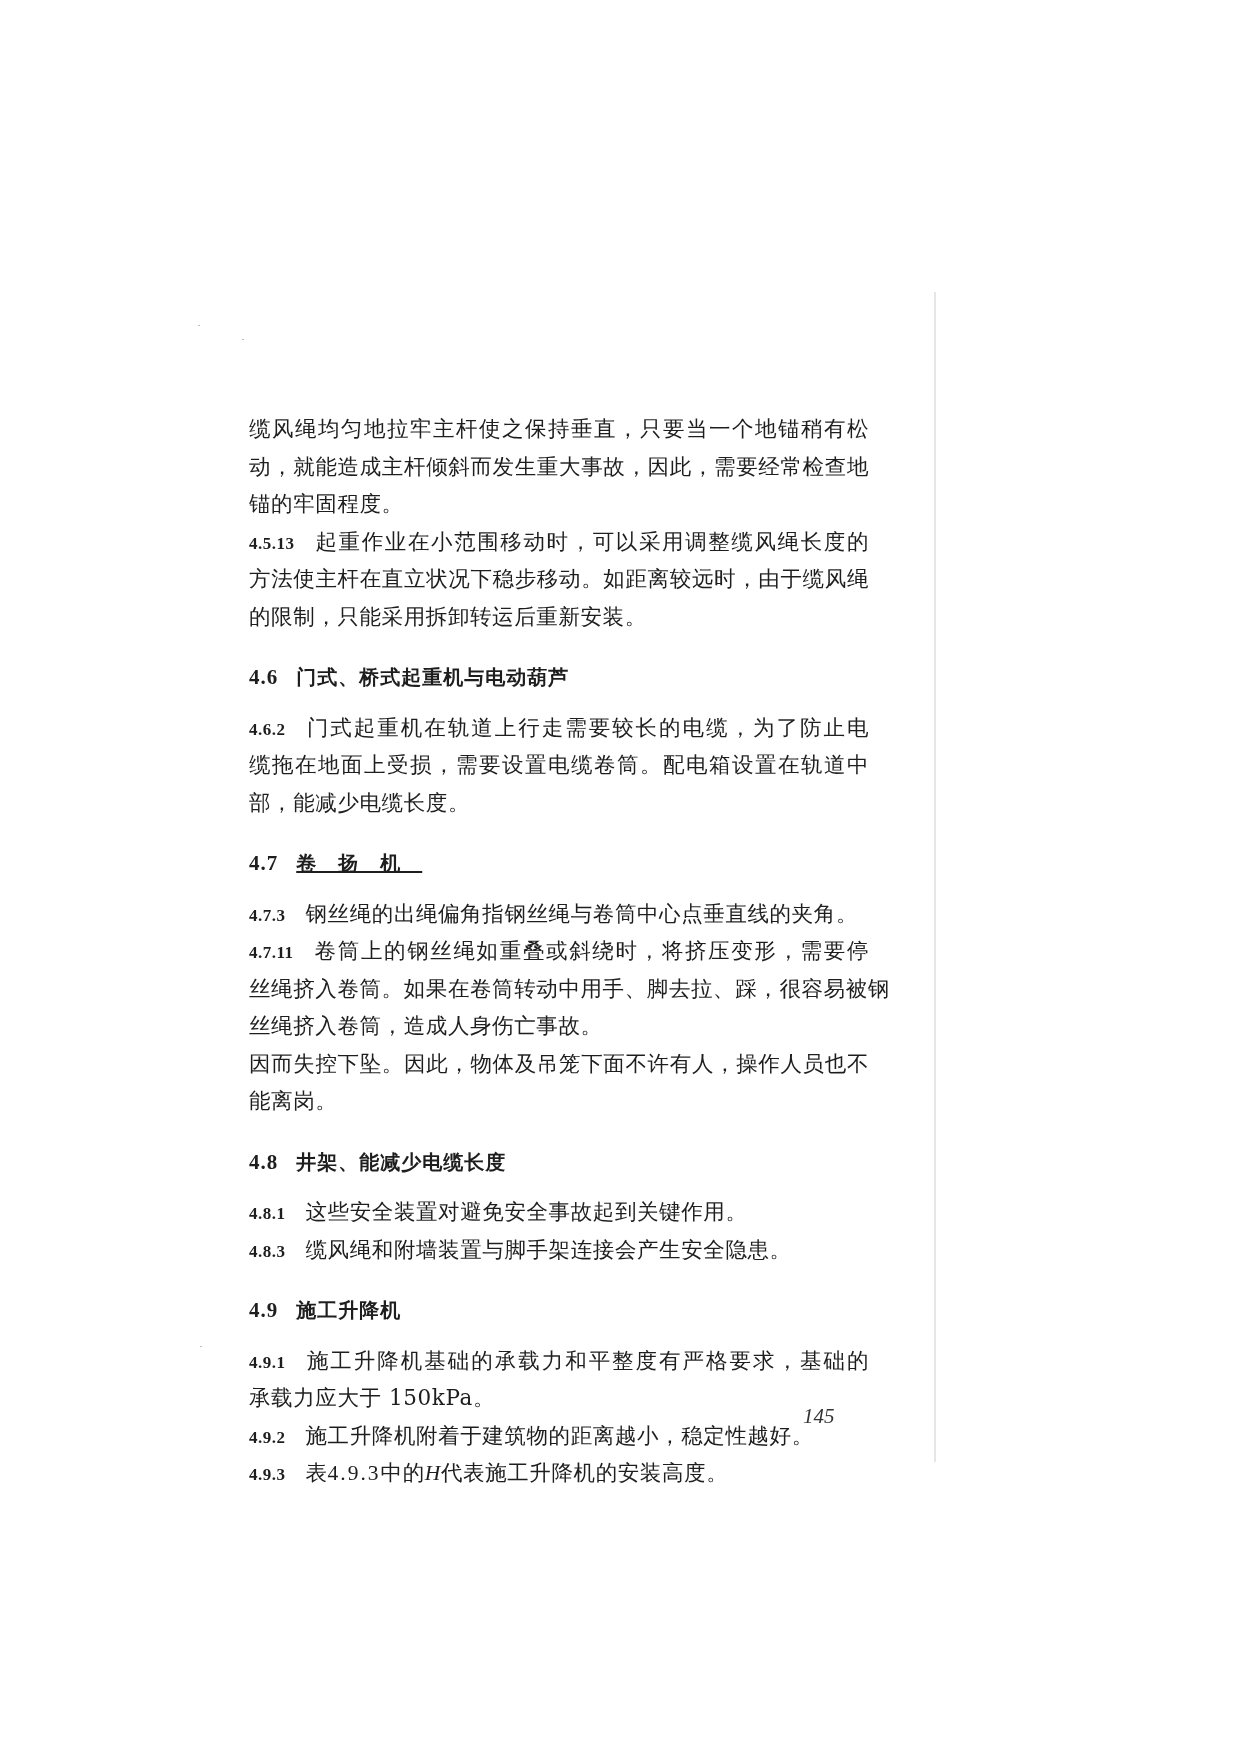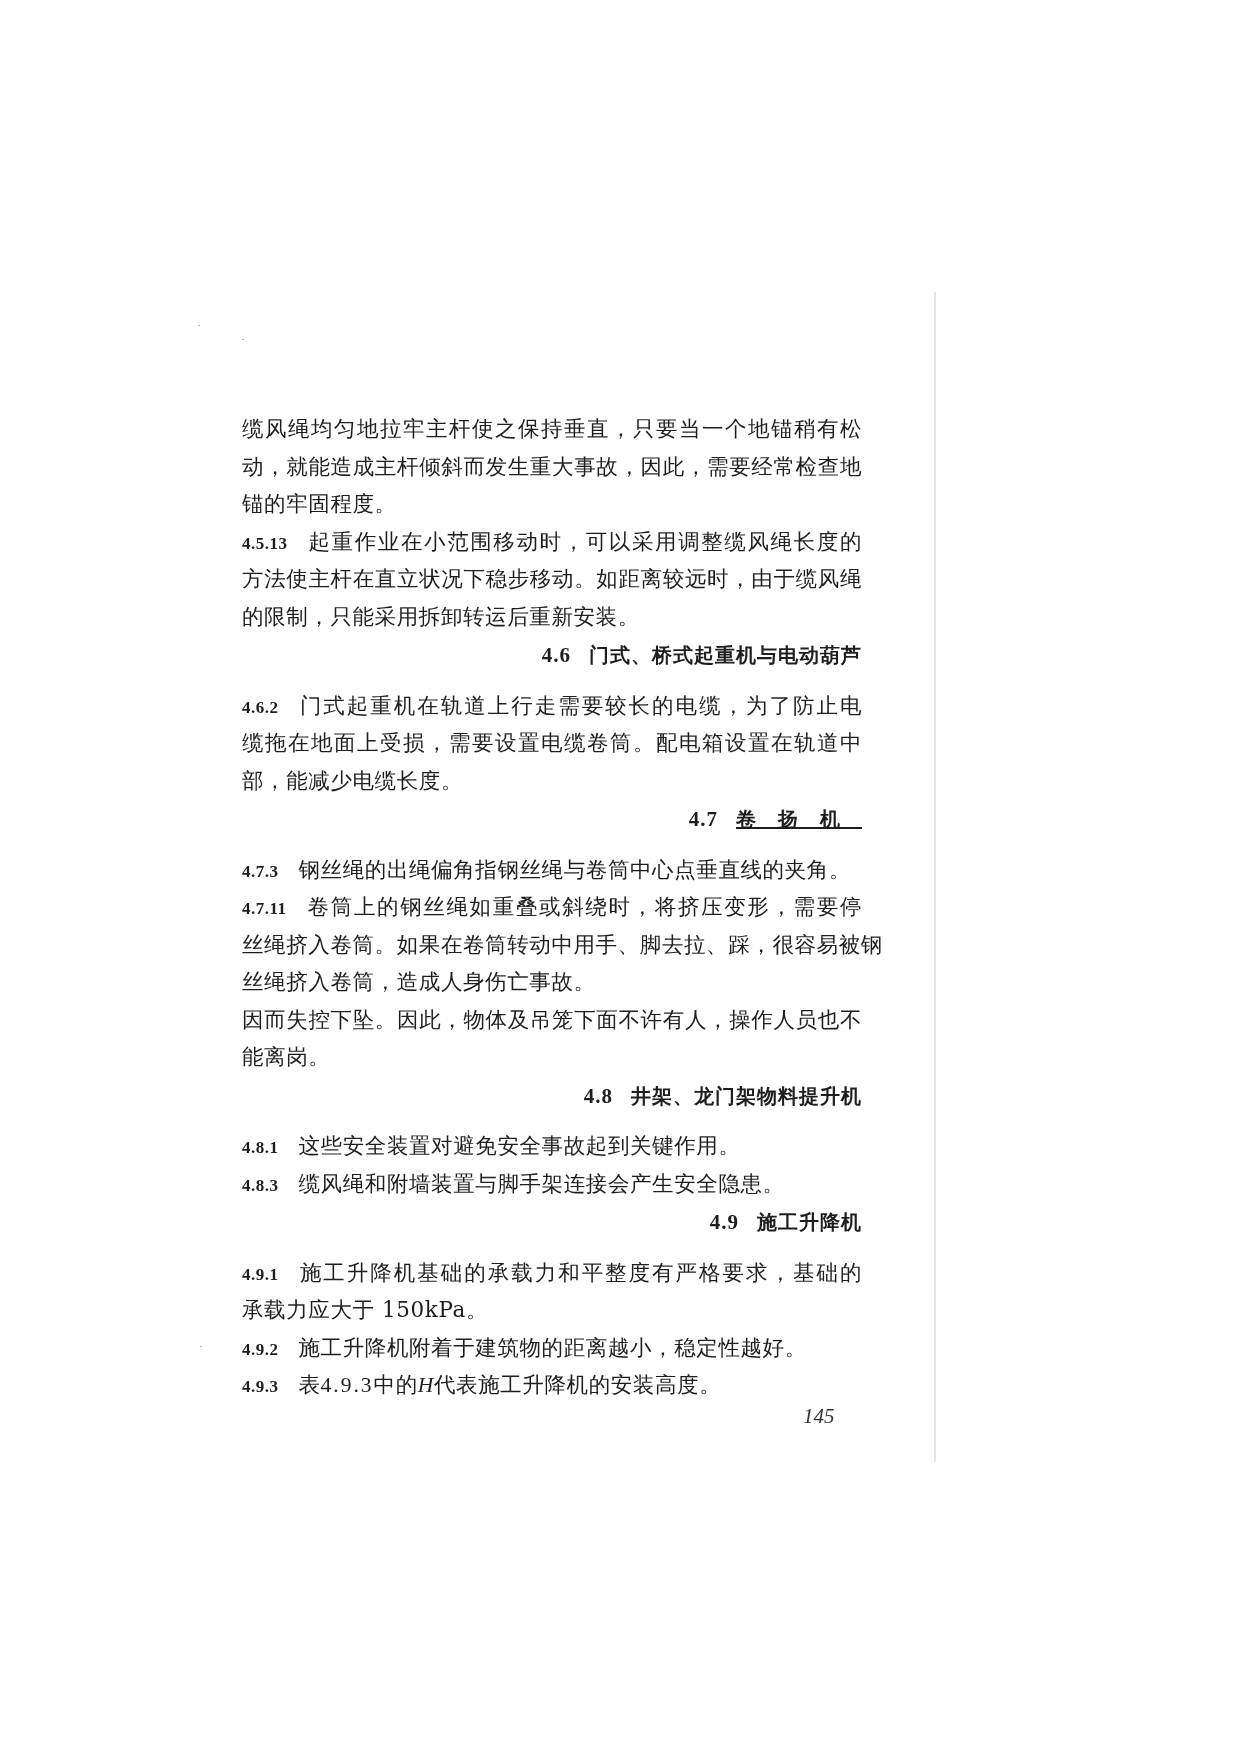--- a/index.html
+++ b/index.html
@@ -24,21 +24,21 @@
       background: linear-gradient(to right, #ececec, #dcdcdc, #f2f2f2);
     }
     .speck {
       position: absolute;
       width: 2px;
       height: 1px;
       background: #b8b8b8;
     }
     .content {
       position: absolute;
-      left: 242px;
+      left: 249px;
       top: 410px;
       width: 620px;
     }
     .line {
       font-size: 21.5px;
       line-height: 37.5px;
       height: 37.5px;
       white-space: nowrap;
       letter-spacing: 0.6px;
     }
@@ -47,27 +47,27 @@
       text-align-last: justify;
     }
     .num {
       font-family: "Liberation Serif", "DejaVu Serif", serif;
       font-weight: bold;
       font-size: 17px;
       letter-spacing: 0.5px;
       margin-right: 20px;
     }
     .heading {
-      text-align: right;
+      text-align: left;
       font-family: "DejaVu Sans", "Liberation Sans", sans-serif;
       font-weight: bold;
       font-size: 20px;
       line-height: 37.5px;
       height: 37.5px;
-      margin: 2px 0 12px 0;
+      margin: 24px 0 12px 0;
       letter-spacing: 1px;
     }
     .heading .hnum {
       font-family: "Liberation Serif", "DejaVu Serif", serif;
       font-weight: bold;
       font-size: 21px;
       margin-right: 18px;
     }
     .heading.spaced .htitle {
       letter-spacing: 22px;
@@ -131,21 +131,21 @@
     <div class="line justify"><span class="num">4.7.11</span><span>卷筒上的钢丝绳如重叠或斜绕时，将挤压变形，需要停</span></div>
     <div class="line justify">丝绳挤入卷筒。如果在卷筒转动中用手、脚去拉、踩，很容易被钢</div>
     <div class="line">丝绳挤入卷筒，造成人身伤亡事故。</div>
   </div>
 
   <div>
     <div class="line justify">因而失控下坠。因此，物体及吊笼下面不许有人，操作人员也不</div>
     <div class="line">能离岗。</div>
   </div>
 
-  <div class="heading"><span class="hnum">4.8</span><span class="htitle">井架、龙门架物料提升机</span></div>
+  <div class="heading"><span class="hnum">4.8</span><span class="htitle">井架、能减少电缆长度</span></div>
 
   <div>
     <div class="line"><span class="num">4.8.1</span><span>这些安全装置对避免安全事故起到关键作用。</span></div>
   </div>
 
   <div>
     <div class="line"><span class="num">4.8.3</span><span>缆风绳和附墙装置与脚手架连接会产生安全隐患。</span></div>
   </div>
 
   <div class="heading"><span class="hnum">4.9</span><span class="htitle">施工升降机</span></div>

